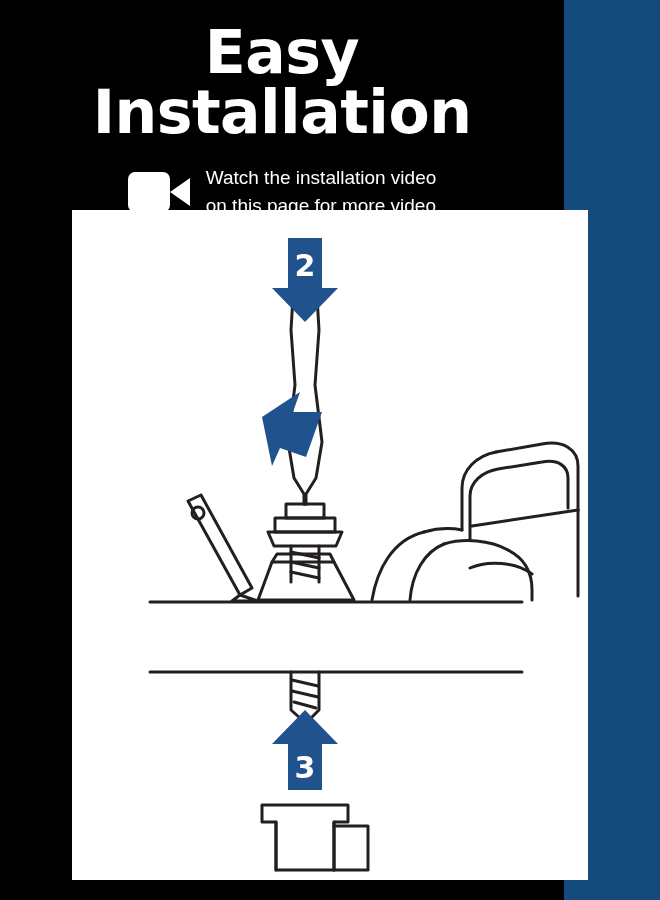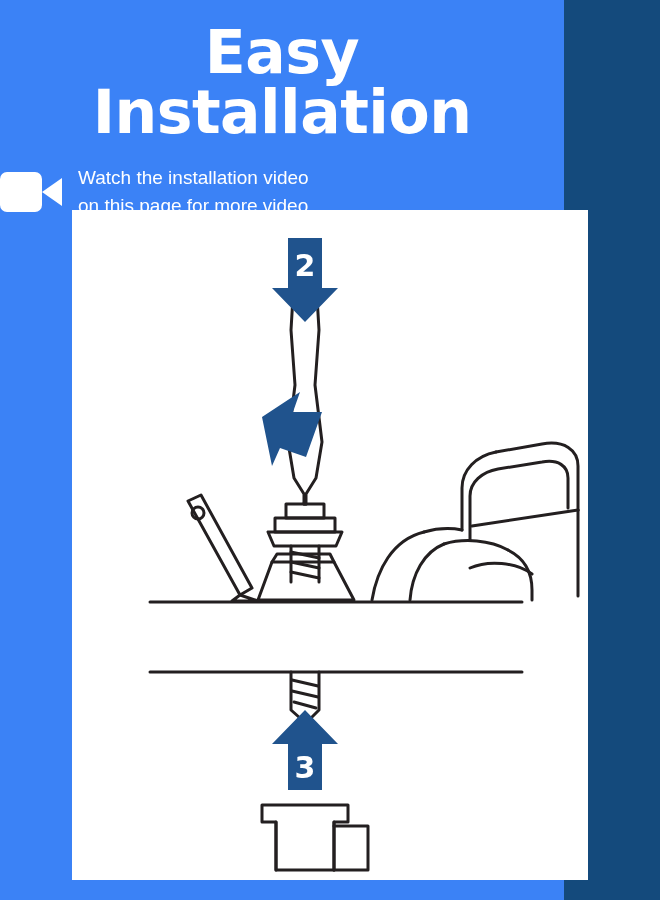--- a/index.html
+++ b/index.html
@@ -10,40 +10,41 @@
   body {
     width: 660px;
     height: 900px;
     overflow: hidden;
     font-family: "Liberation Sans", sans-serif;
   }
   .poster {
     position: relative;
     width: 564px;
     height: 900px;
-    background: #3b82f6;
+    background: #000000;
     box-sizing: border-box;
   }
   .header {
     text-align: center;
     padding-top: 22px;
   }
   .title {
     color: #ffffff;
     font-family: "DejaVu Sans", sans-serif;
     font-weight: bold;
     font-size: 60px;
     line-height: 1.0;
     letter-spacing: -0.5px;
     margin: 0;
     padding: 0 10px;
   }
   .subrow {
     display: flex;
     align-items: center;
+    justify-content: center;
     margin-top: 22px;
     gap: 16px;
   }
   .video-icon {
     width: 62px;
     height: 48px;
     position: relative;
     flex: none;
   }
   .video-icon .body {

